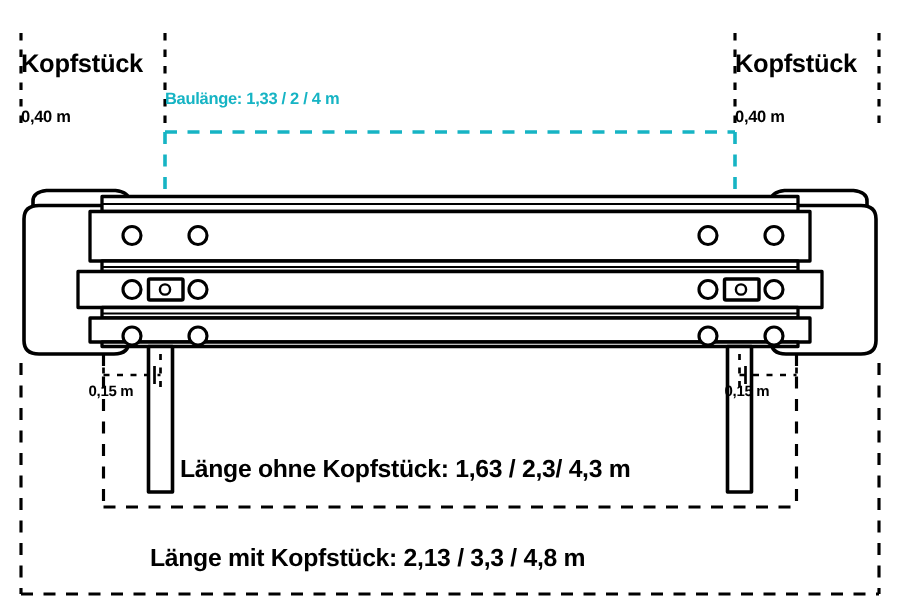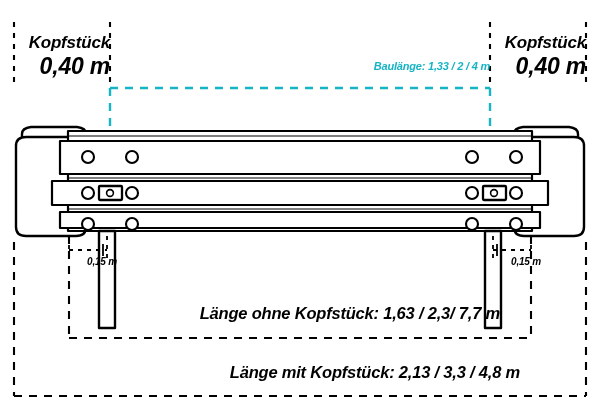--- a/index.html
+++ b/index.html
@@ -22,29 +22,30 @@
     left: 0;
     top: 0;
   }
   .lbl {
     position: absolute;
     font-weight: bold;
     color: #000000;
     white-space: nowrap;
     letter-spacing: -0.2px;
   }
-  .lbl.center { text-align: right; font-style: italic; }
+  .lbl.center { text-align: left; }
 
   #kopf-left-title, #kopf-right-title {
     font-size: 17px;
     line-height: 20px;
   }
   #kopf-left-value, #kopf-right-value {
-    font-size: 23px;
-    line-height: 20px;
+    font-size: 11px;
+    line-height: 20px;
+    margin-top: 12px;
   }
   #baulaenge-label {
     font-size: 11px;
     color: var(--teal, #16b4c4);
     line-height: 20px;
   }
   #len-no-head, #len-with-head {
     font-size: 16.5px;
     line-height: 20px;
   }
@@ -188,17 +189,17 @@
   <div class="lbl center" id="kopf-right-title" style="left:490px; top:33px; width:96px;">Kopfstück</div>
 
   <div class="lbl center" id="kopf-right-value" style="left:490px; top:56px; width:96px;">0,40 m</div>
 
   <div class="lbl center" id="baulaenge-label" style="left: 110px; top: 56px; width: 380px; color: rgb(22, 180, 196);">Baulänge: 1,33 / 2 / 4 m</div>
 
   <div class="lbl center dim-small" style="left:59px; top:255px; width:58px;">0,15 m</div>
 
   <div class="lbl center dim-small" style="left:483px; top:255px; width:58px;">0,15 m</div>
 
-  <div class="lbl center" id="len-no-head" style="left:120px; top:303px; width:380px;">Länge ohne Kopfstück: 1,63 / 2,3/ 7,7 m</div>
+  <div class="lbl center" id="len-no-head" style="left:120px; top:303px; width:380px;">Länge ohne Kopfstück: 1,63 / 2,3/ 4,3 m</div>
 
   <div class="lbl center" id="len-with-head" style="left:100px; top:362px; width:420px;">Länge mit Kopfstück: 2,13 / 3,3 / 4,8 m</div>
 
 </div>
 
 </body></html>

